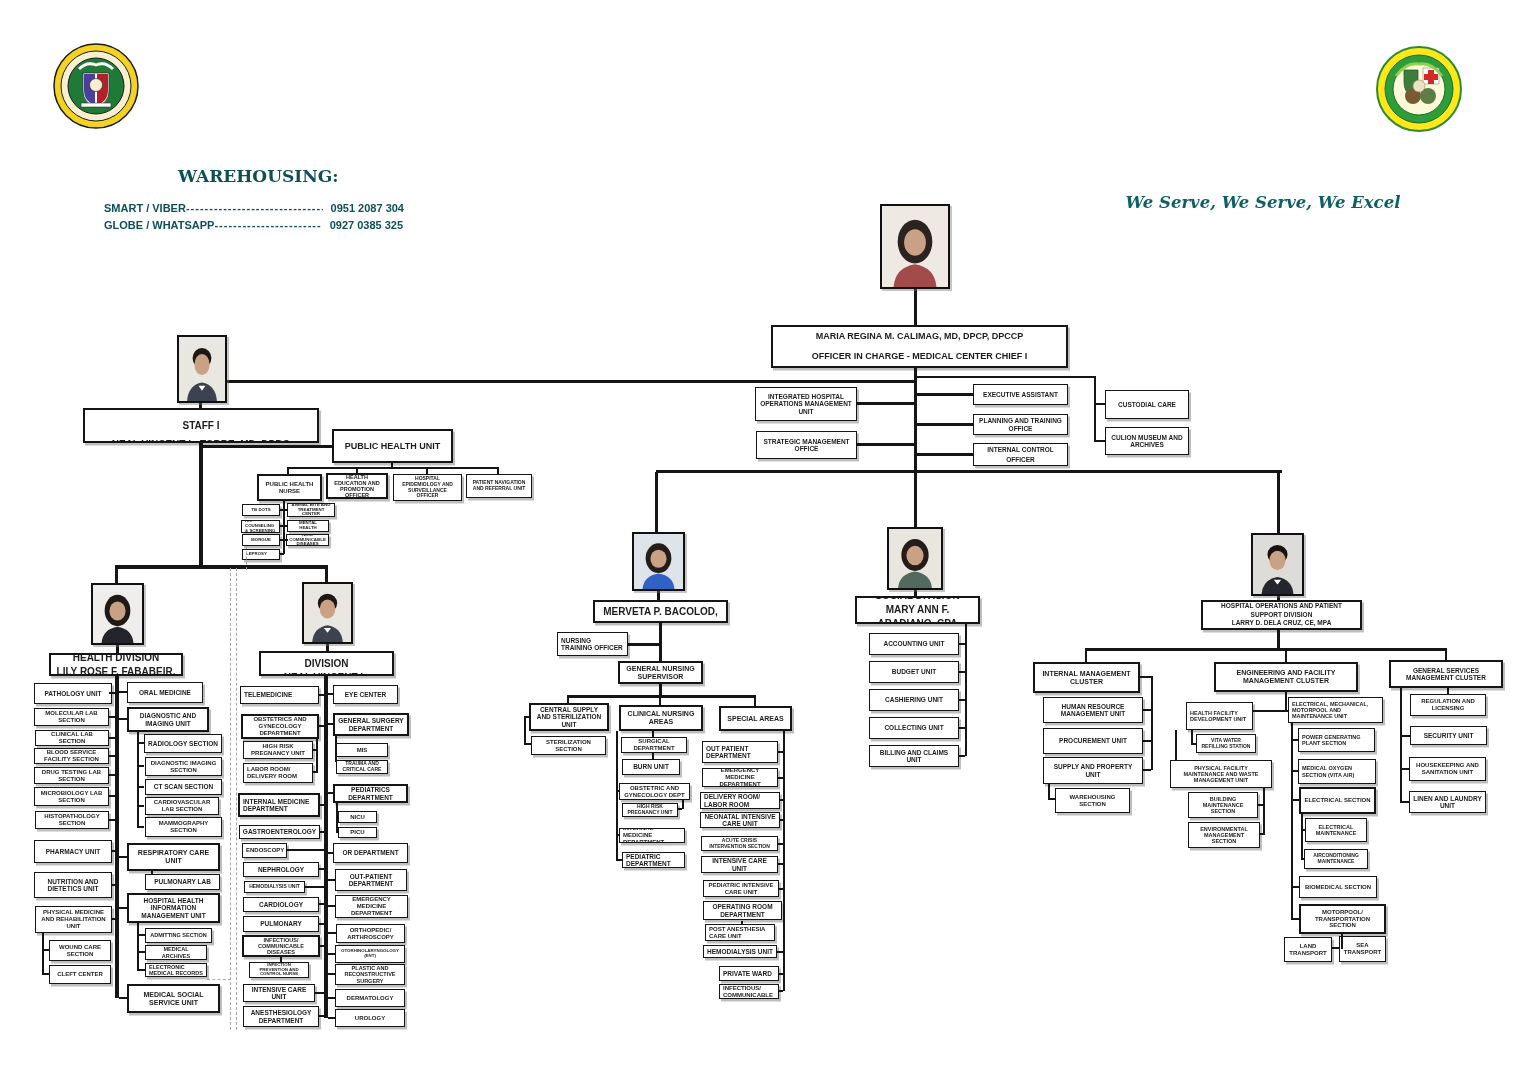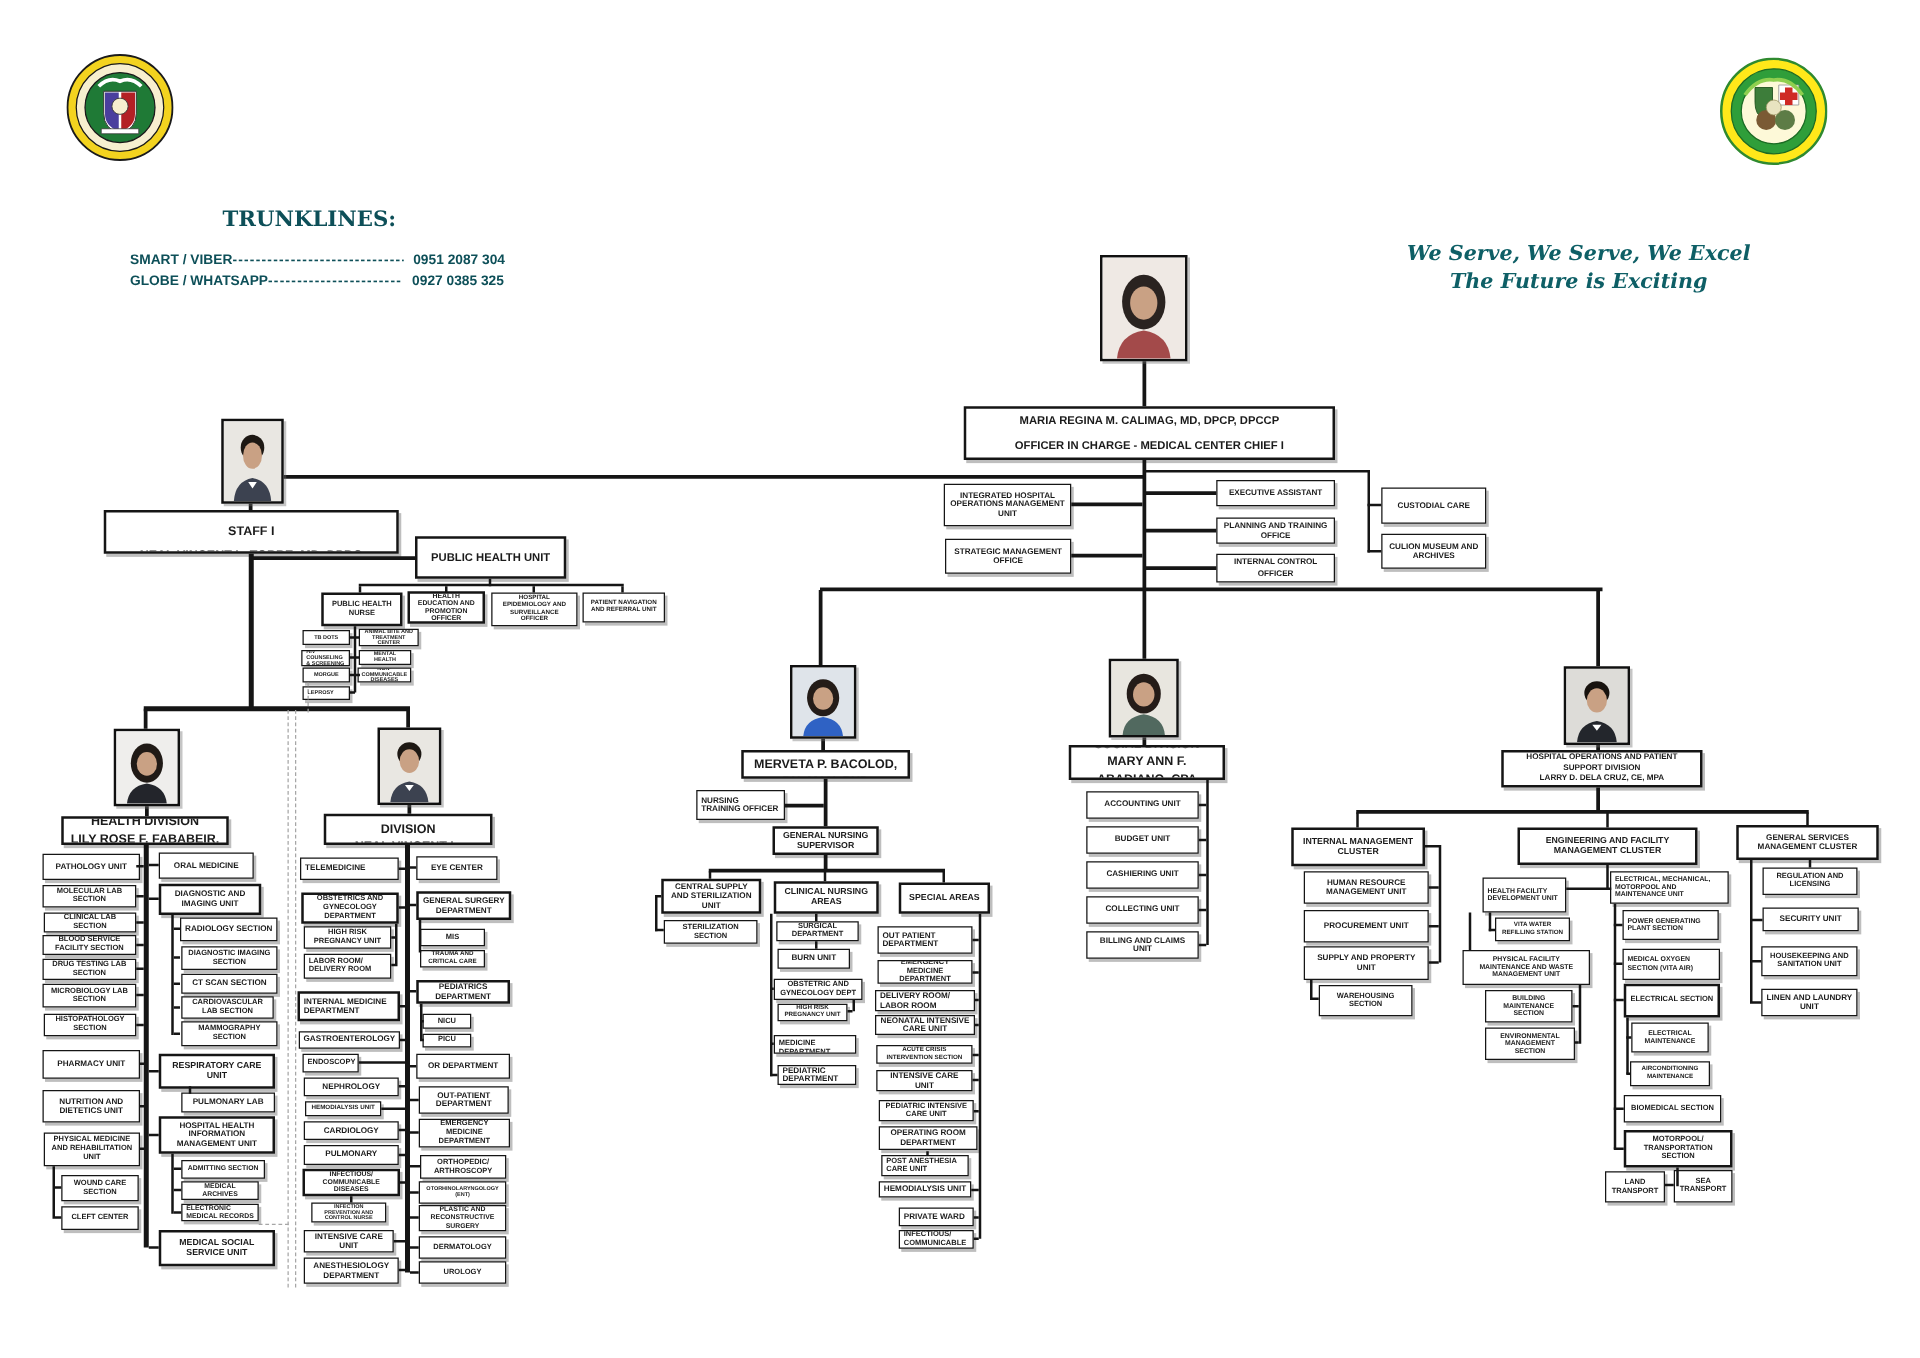--- a/index.html
+++ b/index.html
@@ -71,37 +71,36 @@
       <path d="M47 22 h16 v16 h-16 Z" fill="#ffffff" stroke="#888" stroke-width="0.6"></path>
       <path d="M52 24 h6 v4 h4 v6 h-4 v4 h-6 v-4 h-4 v-6 h4 Z" fill="#cf2a24"></path>
       <circle cx="37" cy="50" r="8" fill="#7a5a34"></circle>
       <circle cx="52" cy="50" r="8" fill="#5d7c46"></circle>
       <circle cx="43" cy="40" r="6" fill="#e8e3c0" stroke="#9a9260" stroke-width="0.6"></circle>
       <path d="M20 30 q10 -14 23 -12 q13 -2 23 12" fill="none" stroke="#8fcf4f" stroke-width="3"></path>
     </svg>
   </div>
 
 
-  <div class="trunk-head">TRUNKLINES:</div>
+  <div class="trunk-head">WAREHOUSING:</div>
   <div class="trunk-rows">
     <div class="trunk-row">
       <span>SMART / VIBER</span>
       <span class="lead">------------------------------</span>
       <span class="num">0951 2087 304</span>
     </div>
     <div class="trunk-row">
       <span>GLOBE / WHATSAPP</span>
       <span class="lead">-----------------------</span>
       <span class="num">0927 0385 325</span>
     </div>
   </div>
 
   <div class="motto">
     <div>We Serve, We Serve, We Excel</div>
-    <div>The Future is Exciting</div>
   </div>
 
   <div id="chart">
       <div class="box major hd gap" style="left: 771px; top: 325px; width: 297px; height: 43px;">MARIA REGINA M. CALIMAG, MD, DPCP, DPCCP
 OFFICER IN CHARGE - MEDICAL CENTER CHIEF I</div>
       <div class="box fz65" style="left: 755px; top: 387px; width: 102px; height: 34px;">INTEGRATED HOSPITAL OPERATIONS MANAGEMENT UNIT</div>
       <div class="box fz65" style="left: 756px; top: 431px; width: 101px; height: 28px;">STRATEGIC MANAGEMENT OFFICE</div>
       <div class="box fz65" style="left: 973px; top: 384px; width: 95px; height: 21px;">EXECUTIVE ASSISTANT</div>
       <div class="box fz65" style="left: 973px; top: 414px; width: 95px; height: 21px;">PLANNING AND TRAINING OFFICE</div>
       <div class="box fz65 gap3" style="left: 973px; top: 443px; width: 95px; height: 23px;">INTERNAL CONTROL OFFICER</div>

